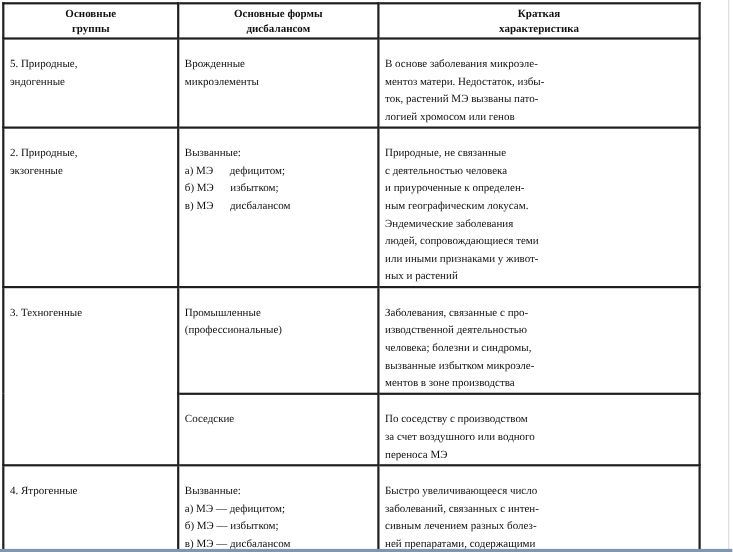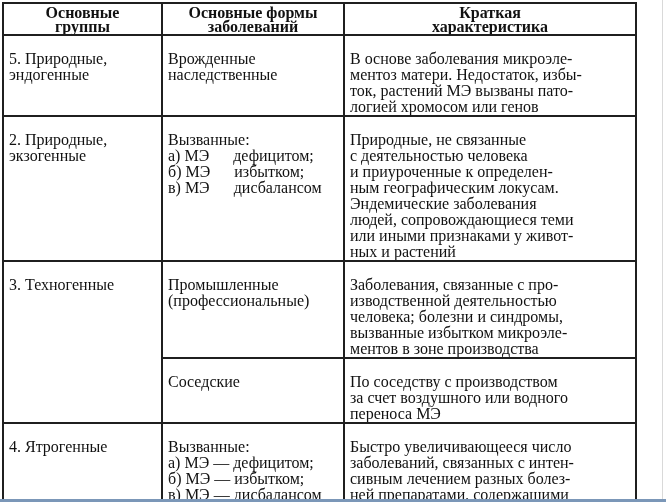--- a/index.html
+++ b/index.html
@@ -21,21 +21,21 @@
     background: #ffffff;
   }
   .doc-table col.c1 { width: 159px; }
   .doc-table col.c2 { width: 182px; }
   .doc-table col.c3 { width: 292px; }
 
   .doc-table th, .doc-table td {
     border: 2px solid #1f1f1f;
     vertical-align: top;
     padding: 15px 5px 0 5px;
-    font-size: 16px;
+    font-size: 10px;
     line-height: 16px;
     white-space: pre-wrap;
     overflow: hidden;
   }
   .doc-table { border-bottom: 3px solid #3d3d3d; }
 
   .doc-table th {
     font-weight: bold;
     text-align: center;
     line-height: 14px;
@@ -69,31 +69,31 @@
     <colgroup>
       <col class="c1">
         <col class="c2">
         <col class="c3">
     </colgroup>
     <thead>
       <tr class="tr-head">
         <th>Основные
 группы</th>
         <th>Основные формы
-заболеваний</th>
+дисбалансом</th>
         <th>Краткая
 характеристика</th>
       </tr>
     </thead>
     <tbody>
       <tr class="tr-r1">
         <td>5. Природные,
 эндогенные</td>
         <td>Врожденные
-наследственные</td>
+микроэлементы</td>
         <td>В основе заболевания микроэле-
 ментоз матери. Недостаток, избы-
 ток, растений МЭ вызваны пато-
 логией хромосом или генов</td>
       </tr>
       <tr class="tr-r2">
         <td>2. Природные,
 экзогенные</td>
         <td>Вызванные:
 а) МЭ      дефицитом;

